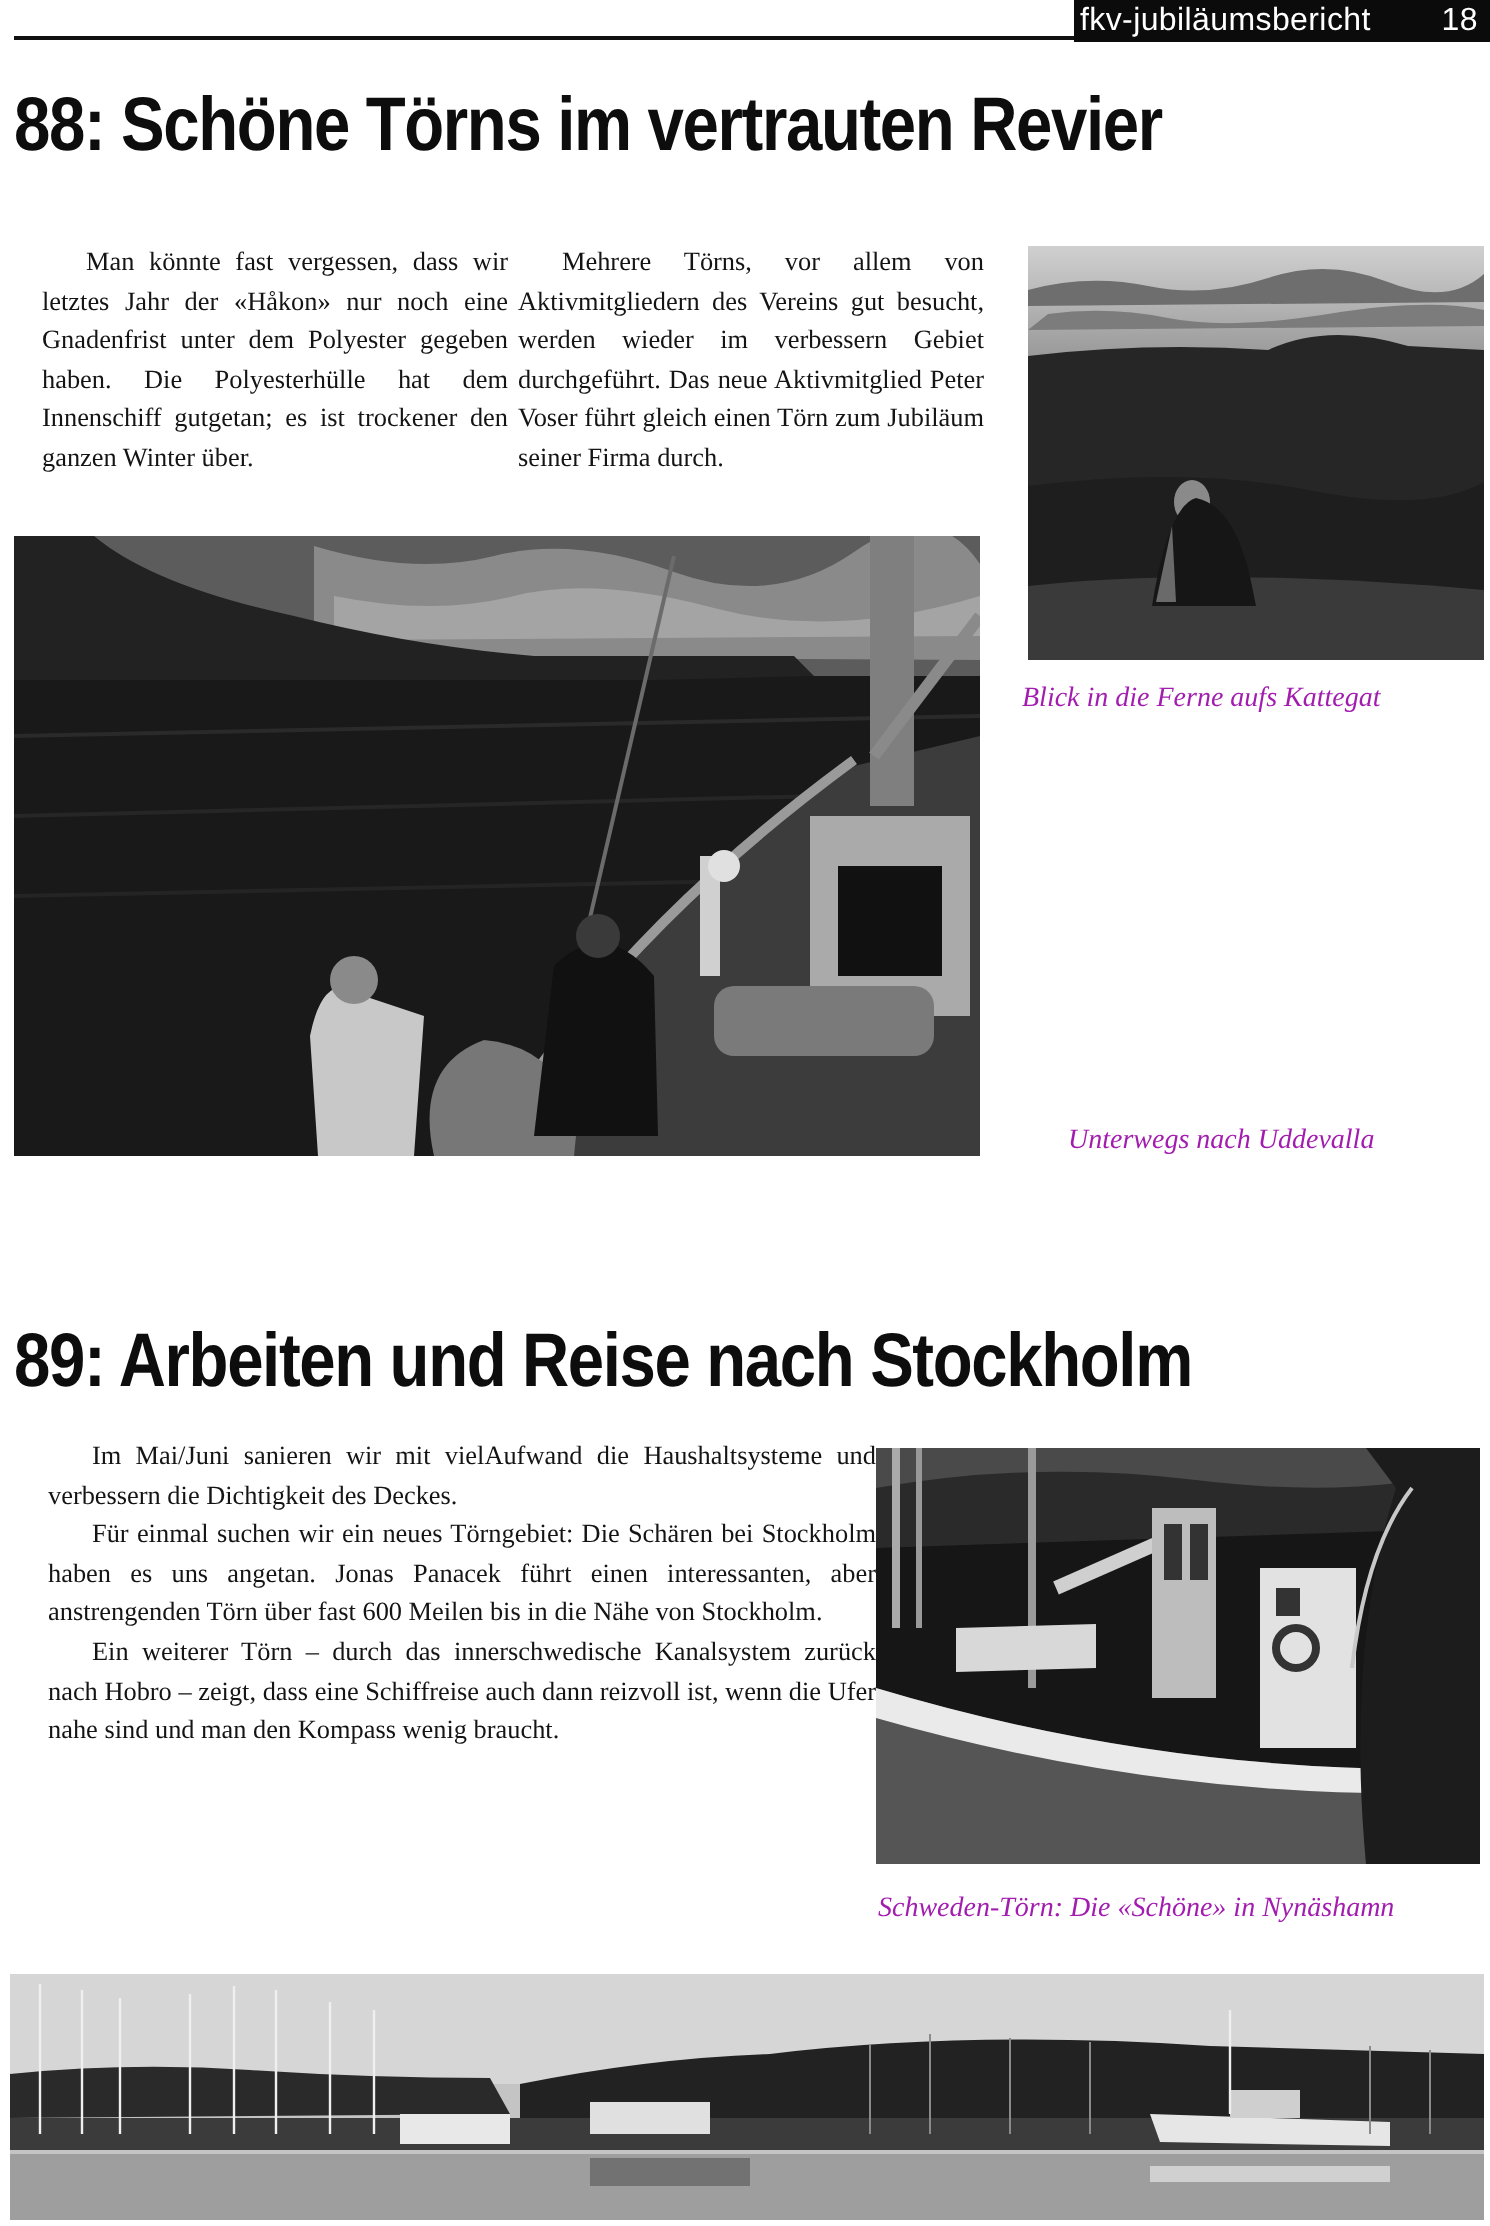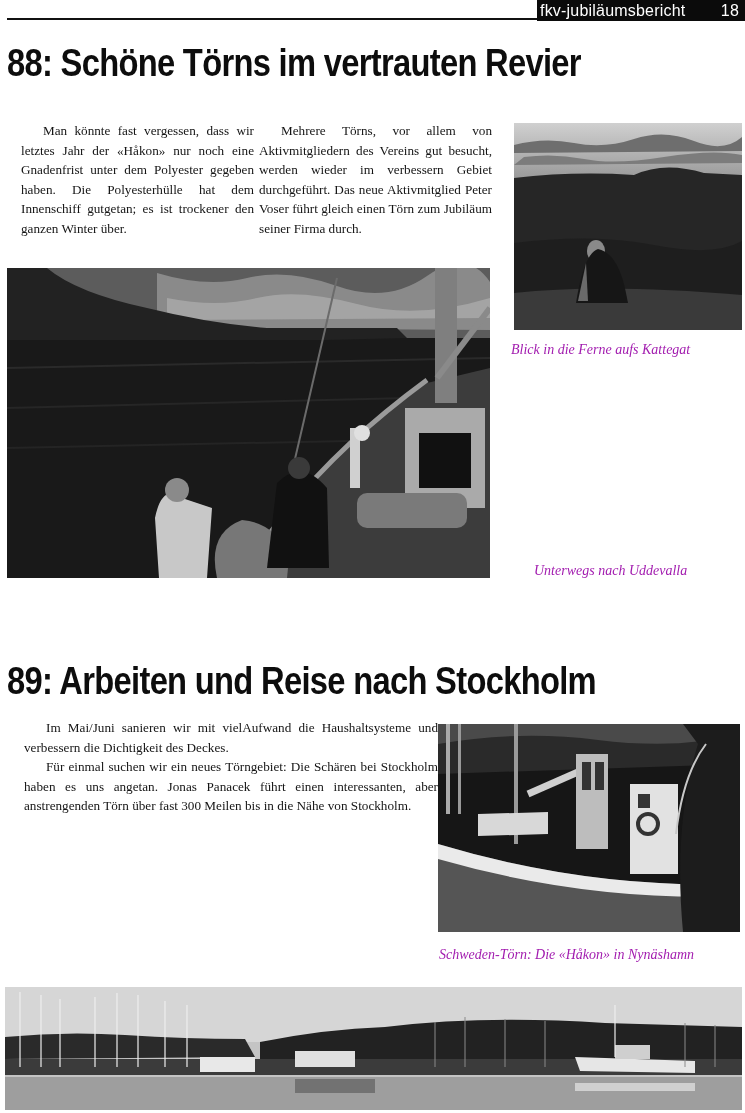--- a/index.html
+++ b/index.html
@@ -89,21 +89,22 @@
   </svg>
 </div>
 <div class="abs caption" style="left:534px; top:563px;">Unterwegs nach Uddevalla</div>
 
 <div class="abs" style="left:7px; top:630px; width:735px;margin-top:28px;">
   <h1 class="heading">89: Arbeiten und Reise nach Stockholm</h1>
 </div>
 
 <div class="abs body-text" style="left:9px; top:718px; width:414px;margin-left:15px;">
   <p>Im Mai/Juni sanieren wir mit vielAufwand die Haushaltsysteme und verbessern die Dichtigkeit des Deckes.</p>
-  <p>Für einmal suchen wir ein neues Törngebiet: Die Schären bei Stockholm haben es uns angetan. Jonas Panacek führt einen interessanten, aber anstrengenden Törn über fast 300 Meilen bis in die Nähe von Stockholm.</p>
+  <p>Für einmal suchen wir ein neues Törngebiet: Die Schären bei Stockholm haben es uns angetan. Jonas Panacek führt einen interessanten, aber anstrengenden Törn über fast 600 Meilen bis in die Nähe von Stockholm.</p>
+  <p>Ein weiterer Törn – durch das innerschwedische Kanalsystem zurück nach Hobro – zeigt, dass eine Schiffreise auch dann reizvoll ist, wenn die Ufer nahe sind und man den Kompass wenig braucht.</p>
 </div>
 
 <div class="abs photo" style="left:438px; top:724px; width:302px; height:208px;">
   <svg viewBox="0 0 302 208" preserveAspectRatio="none">
     <rect width="302" height="208" fill="#161616"></rect>
     <rect width="302" height="20" fill="#4a4a4a"></rect>
     <path d="M0 20 Q80 6 160 16 T302 10 L302 40 L0 50Z" fill="#2a2a2a"></path>
     <rect x="8" y="0" width="4" height="90" fill="#aaa"></rect>
     <rect x="20" y="0" width="3" height="90" fill="#999"></rect>
     <rect x="76" y="0" width="4" height="120" fill="#9a9a9a"></rect>
@@ -114,21 +115,21 @@
     <rect x="192" y="60" width="48" height="90" fill="#e2e2e2"></rect>
     <rect x="200" y="70" width="12" height="14" fill="#333"></rect>
     <circle cx="210" cy="100" r="10" fill="none" stroke="#333" stroke-width="4"></circle>
     <path d="M40 90 L110 88 L110 110 L40 112Z" fill="#d8d8d8"></path>
     <path d="M0 120 Q150 165 302 160 L302 208 L0 208Z" fill="#555"></path>
     <path d="M0 120 Q150 165 302 160 L302 172 Q150 178 0 135Z" fill="#eaeaea"></path>
     <path d="M245 0 L302 0 L302 208 L245 208 Q235 100 260 20Z" fill="#1c1c1c"></path>
     <path d="M238 110 Q245 50 268 20" stroke="#c8c8c8" stroke-width="2" fill="none"></path>
   </svg>
 </div>
-<div class="abs caption" style="left:439px; top:947px;">Schweden-Törn: Die «Håkon» in Nynäshamn</div>
+<div class="abs caption" style="left:439px; top:947px;">Schweden-Törn: Die «Schöne» in Nynäshamn</div>
 
 <div class="abs photo" style="left:5px; top:987px; width:737px; height:123px;">
   <svg viewBox="0 0 737 123" preserveAspectRatio="none">
     <rect width="737" height="123" fill="#c4c4c4"></rect>
     <rect width="737" height="55" fill="#d6d6d6"></rect>
     <path d="M0 50 Q60 44 120 48 T240 52 L250 70 L0 72Z" fill="#2a2a2a"></path>
     <path d="M255 55 Q320 42 380 40 Q480 28 600 36 L737 40 L737 78 L255 80Z" fill="#222"></path>
     <rect y="72" width="737" height="16" fill="#3b3b3b"></rect>
     <rect x="195" y="70" width="55" height="15" fill="#e8e8e8"></rect>
     <rect x="290" y="64" width="60" height="16" fill="#e0e0e0"></rect>

